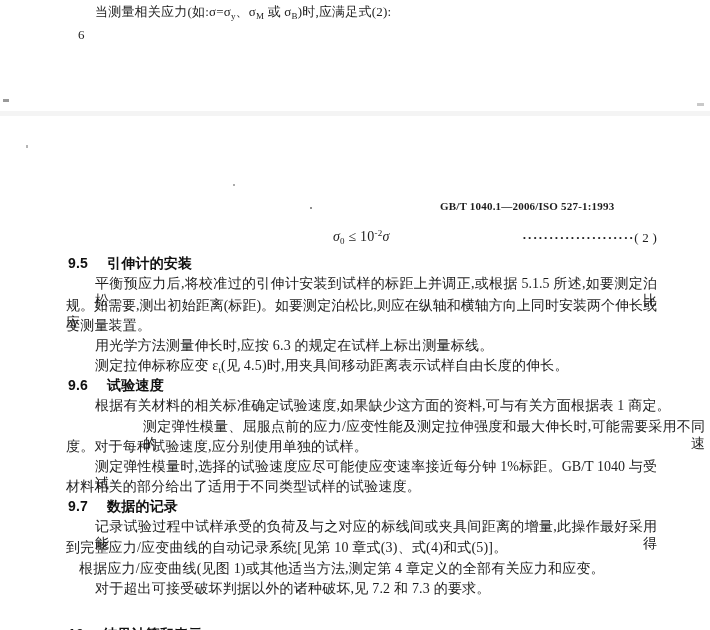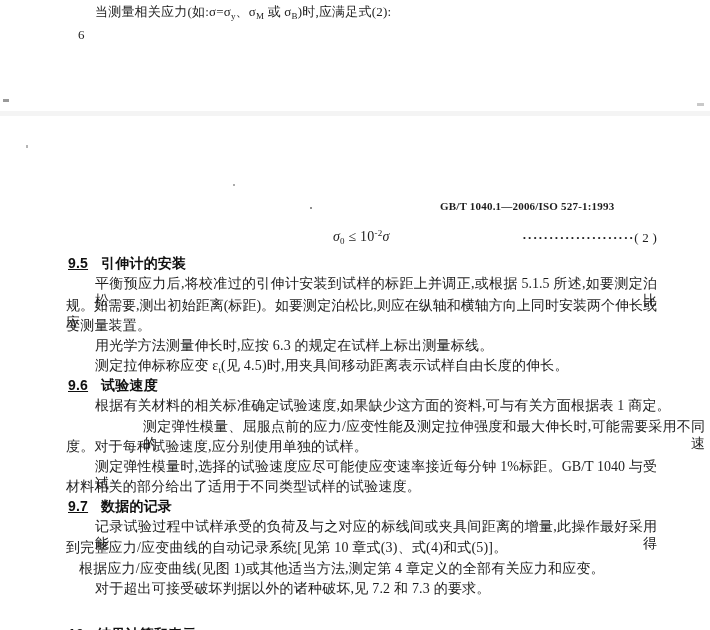--- a/index.html
+++ b/index.html
@@ -4,21 +4,21 @@
 <style>
   html,body{margin:0;padding:0;}
   body{
     width:710px;height:630px;position:relative;background:#ffffff;
     font-family:"Liberation Serif","DejaVu Serif",serif;
     color:#1d1d1d;overflow:hidden;
   }
   .line{position:absolute;white-space:nowrap;font-size:14px;line-height:17px;letter-spacing:0.2px;}
   .j{white-space:normal;text-align:justify;text-align-last:justify;letter-spacing:0;}
   .h{font-weight:bold;color:#101010;}
-  .h .num{display:inline-block;margin-right:13px;font-family:"Liberation Sans","DejaVu Sans",sans-serif;text-decoration:underline;}
+  .h .num{display:inline-block;margin-right:19px;font-family:"Liberation Sans","DejaVu Sans",sans-serif;}
   .small{font-size:13px;}
   sub{font-size:9px;vertical-align:-3px;line-height:0;}
   sup{font-size:9px;vertical-align:5px;line-height:0;}
   .it{font-style:italic;}
   .band{position:absolute;left:0;width:710px;background:#f4f4f4;}
   .speck{position:absolute;background:#9a9a9a;}
   .dots{font-weight:bold;letter-spacing:1px;font-size:13px;}
   .hdr{position:absolute;font-weight:bold;font-size:11px;letter-spacing:0.2px;white-space:nowrap;}
 </style>
 </head>

